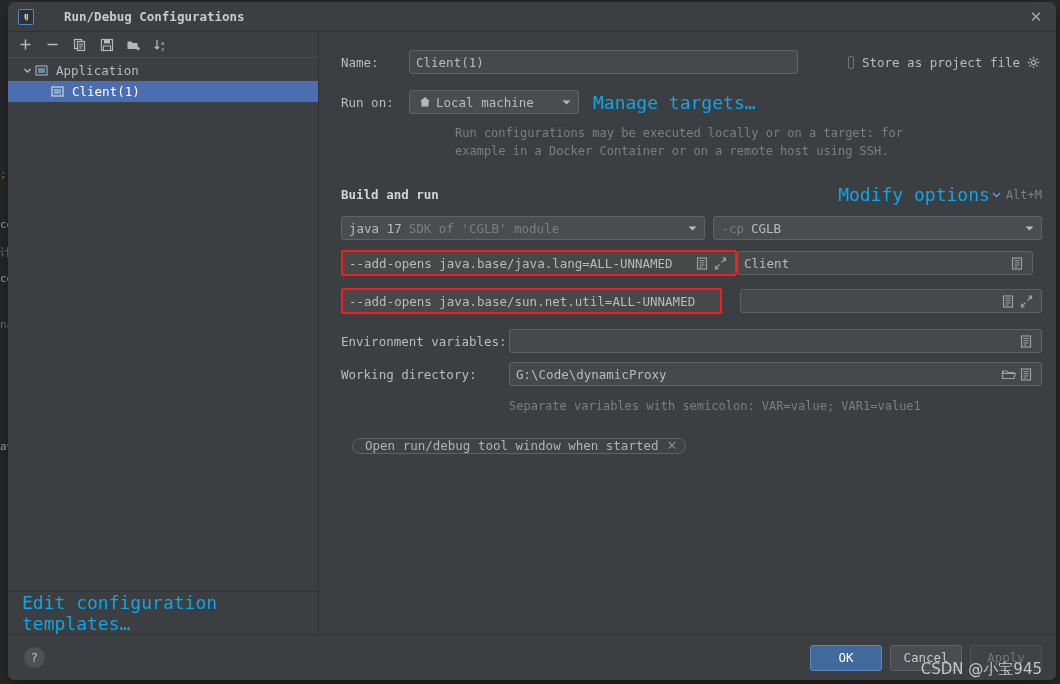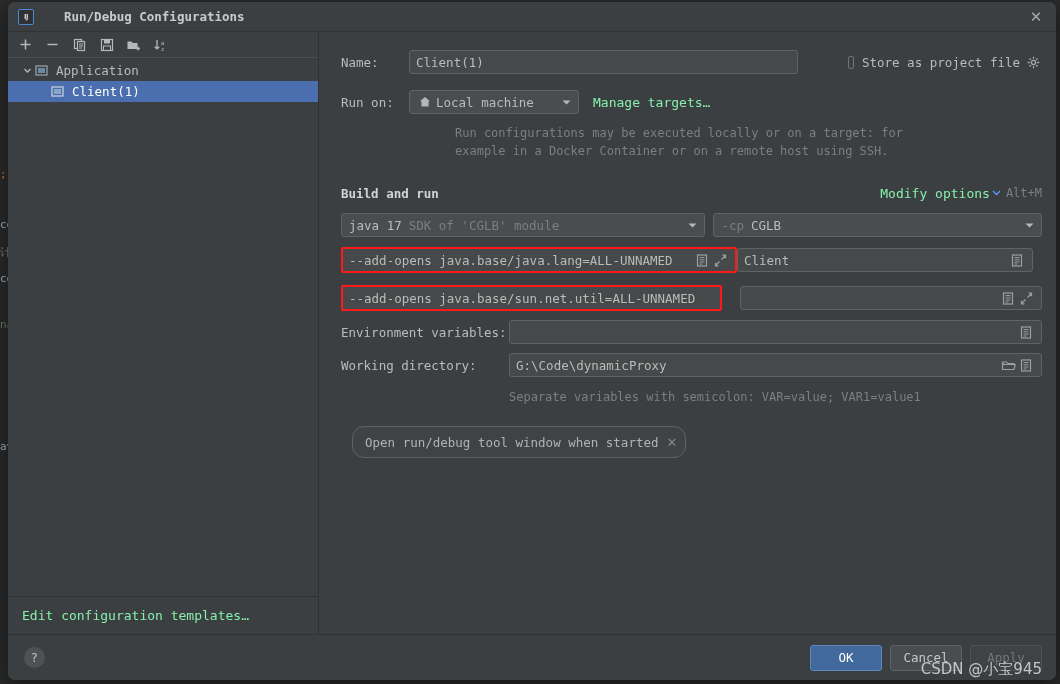--- a/index.html
+++ b/index.html
@@ -134,22 +134,22 @@
     display: flex; align-items: center; justify-content: center;
   }
   #left-footer {
     flex: 0 0 38px;
     display: flex;
     align-items: center;
     padding-left: 14px;
     border-top: 1px solid #323232;
   }
   .link {
-    color: #86efac;
-    font-size: 13px;
+    color: #0ea5e9;
+    font-size: 18px;
     cursor: pointer;
   }
 
   
   #right-pane {
     flex: 1 1 auto;
     background: #3c3f41;
     position: relative;
     overflow: hidden;
     padding: 18px 14px 0 22px;
@@ -209,21 +209,21 @@
   .fieldicon {
     width: 18px; height: 18px;
     display: flex; align-items: center; justify-content: center;
     cursor: pointer;
     flex: 0 0 auto;
   }
 
   .chip {
     display: inline-flex;
     align-items: center;
-    height: 32px;
+    height: 16px;
     border: 1px solid #5e6366;
     border-radius: 12px;
     padding: 0 8px 0 12px;
     color: #b0b3b5;
     font-size: 12.5px;
     background: #3f4345;
   }
   .chip .x {
     margin-left: 8px;
     color: #84888a;
@@ -489,21 +489,21 @@
           <span class="ftext">Client</span>
           <span class="fieldicon">
             <svg width="12" height="13" viewBox="0 0 12 13">
               <rect x="1.5" y="1" width="9" height="11" fill="none" stroke="#9b9fa1" stroke-width="1.2"></rect>
               <path d="M3.5 3.6h5M3.5 5.8h5M3.5 8h5M3.5 10h3" stroke="#9b9fa1" stroke-width="1"></path>
             </svg>
           </span>
         </div>
       </div>
 
-      <div class="row" style="margin-bottom:9px;">
+      <div class="row" style="margin-bottom:15px;">
         <div class="field redbox" style="width:386px; height:26px;">
           <span class="ftext">--add-opens java.base/sun.net.util=ALL-UNNAMED</span>
         </div>
         <div class="field" style="width:306px; margin-left:18px;">
           <span class="ftext"></span>
           <span class="fieldicon">
             <svg width="12" height="13" viewBox="0 0 12 13">
               <rect x="1.5" y="1" width="9" height="11" fill="none" stroke="#9b9fa1" stroke-width="1.2"></rect>
               <path d="M3.5 3.6h5M3.5 5.8h5M3.5 8h5M3.5 10h3" stroke="#9b9fa1" stroke-width="1"></path>
             </svg>

